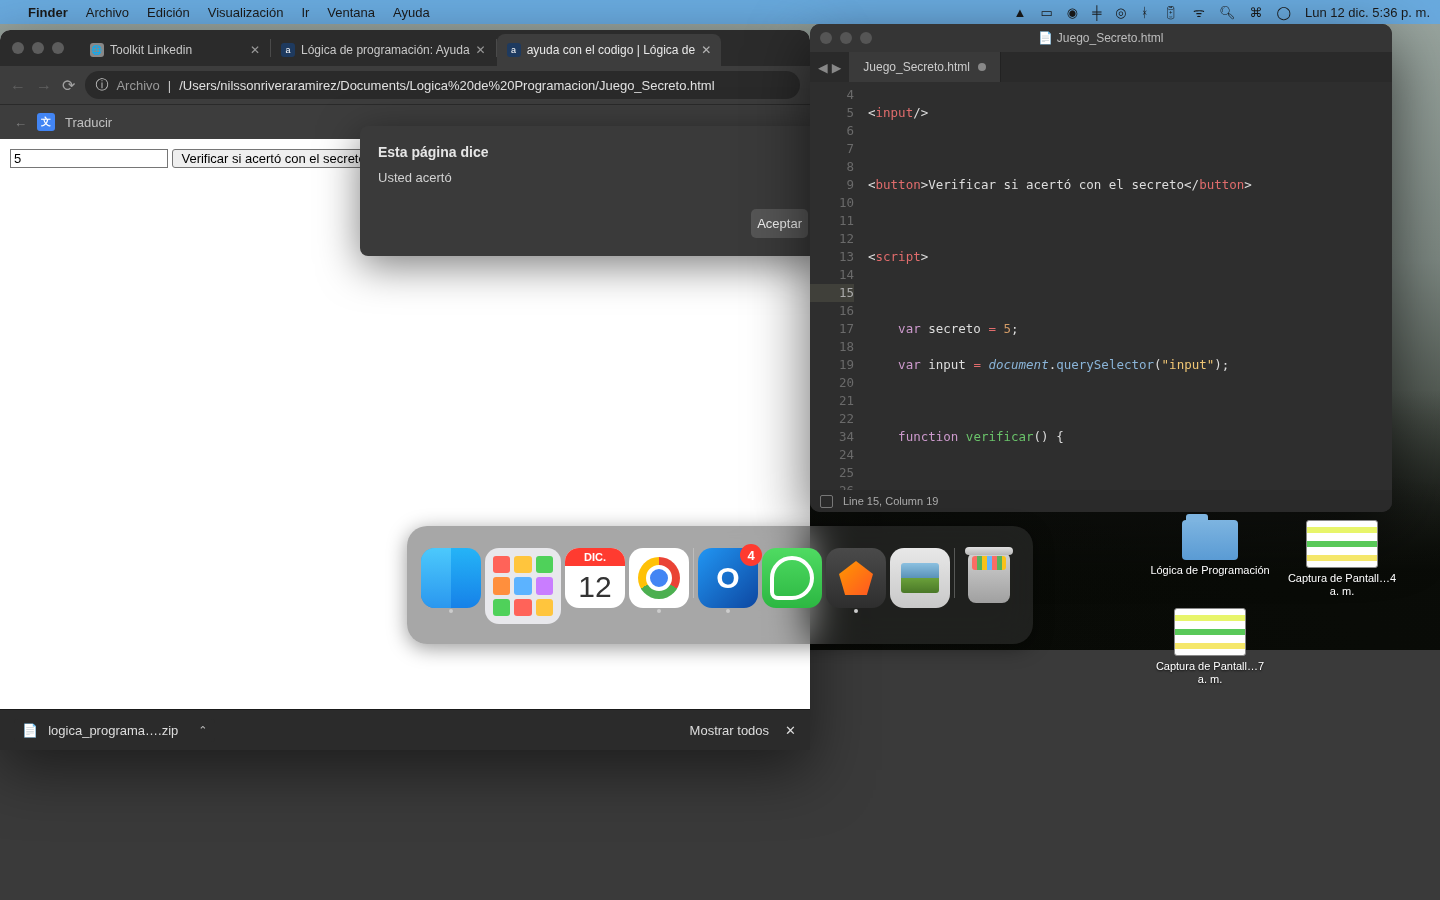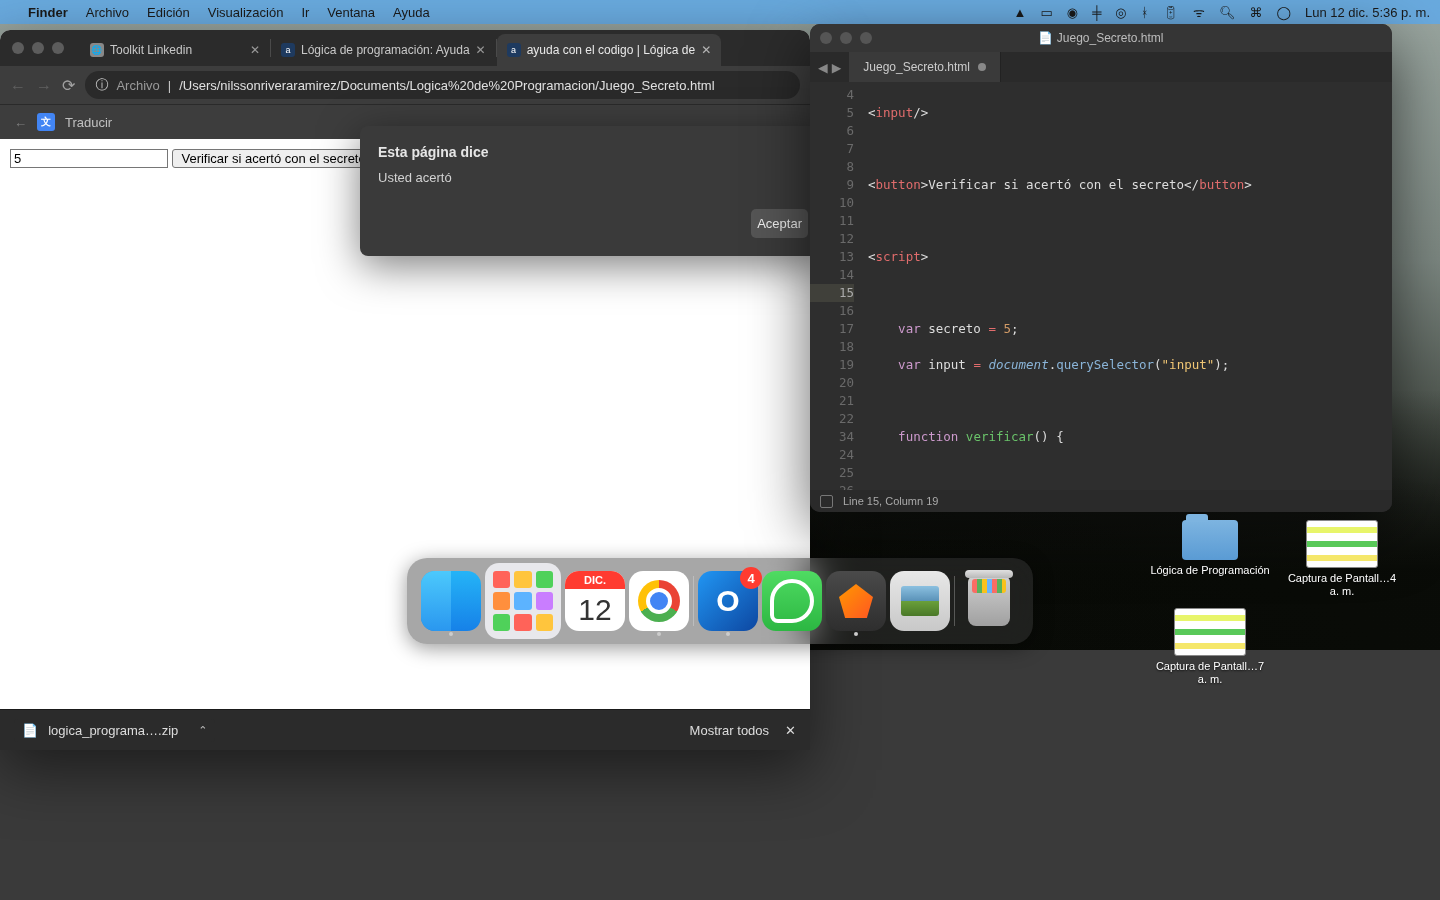--- a/index.html
+++ b/index.html
@@ -74,21 +74,21 @@
 .ed-status .sq{width:11px;height:11px;border:1px solid #777;border-radius:2px}
 
 .desk-icons{position:absolute;top:520px;right:10px;width:280px;display:flex;flex-wrap:wrap;gap:10px 12px}
 .dicon{width:120px;display:flex;flex-direction:column;align-items:center;color:#fff;font-size:11px;text-align:center;text-shadow:0 1px 2px rgba(0,0,0,.8)}
 .dicon .thumb{width:70px;height:46px;background:#fff;border:1px solid #888;border-radius:3px;margin-bottom:4px;background-image:linear-gradient(#e8f56a,#e8f56a),linear-gradient(#59c959,#59c959),linear-gradient(#f5e76a,#f5e76a);background-size:100% 6px,100% 6px,100% 6px;background-position:0 6px,0 20px,0 34px;background-repeat:no-repeat}
 .dicon.folder .thumb{background:linear-gradient(#7db4e0,#5a9bd4);border:none;border-radius:4px;height:40px;width:56px;position:relative}
 .dicon.folder .thumb::before{content:"";position:absolute;top:-6px;left:4px;width:22px;height:8px;background:#7db4e0;border-radius:3px 3px 0 0}
 .dicon .lbl{line-height:13px}
 .desk-top-icons{position:absolute;top:514px;right:10px;width:280px;display:flex;gap:20px;justify-content:space-around}
 
-.dock{position:absolute;bottom:6px;left:50%;transform:translateX(-50%);height:74px;padding:6px 14px;background:rgba(60,60,60,.45);backdrop-filter:blur(20px);border-radius:20px;display:flex;align-items:center;gap:4px;box-shadow:0 4px 20px rgba(0,0,0,.4)}
+.dock{position:absolute;bottom:6px;left:50%;transform:translateX(-50%);height:74px;padding:22px 14px;background:rgba(60,60,60,.45);backdrop-filter:blur(20px);border-radius:20px;display:flex;gap:4px;box-shadow:0 4px 20px rgba(0,0,0,.4)}
 .dock-sep{width:1px;height:50px;background:rgba(255,255,255,.25)}
 .dapp{width:60px;height:60px;border-radius:14px;position:relative;cursor:pointer}
 .dapp .dot{position:absolute;bottom:-5px;left:50%;transform:translateX(-50%);width:4px;height:4px;border-radius:50%;background:#ccc}
 .dapp .badge{position:absolute;top:-4px;right:-4px;min-width:22px;height:22px;border-radius:11px;background:#ff3b30;color:#fff;font-size:13px;font-weight:600;display:flex;align-items:center;justify-content:center;font-family:-apple-system,sans-serif}
 .da-finder{background:linear-gradient(#25b4f7,#1681e8);display:flex}
 .da-finder::before{content:"";width:50%;background:linear-gradient(#4cc9fc,#2a97ef);border-radius:14px 0 0 14px}
 .da-launchpad{background:#e8e8ec;display:grid;grid-template-columns:repeat(3,1fr);grid-template-rows:repeat(3,1fr);gap:4px;padding:8px}
 .da-launchpad span{border-radius:3px}
 .da-launchpad span:nth-child(1){background:#ff6359}.da-launchpad span:nth-child(2){background:#ffc53d}.da-launchpad span:nth-child(3){background:#4fd15a}
 .da-launchpad span:nth-child(4){background:#ff8f3d}.da-launchpad span:nth-child(5){background:#5cb3ff}.da-launchpad span:nth-child(6){background:#c97dff}

